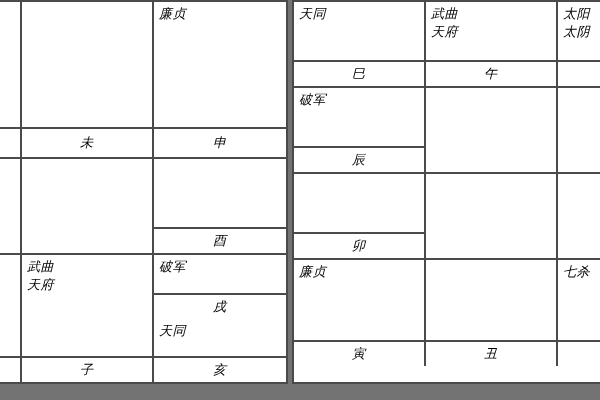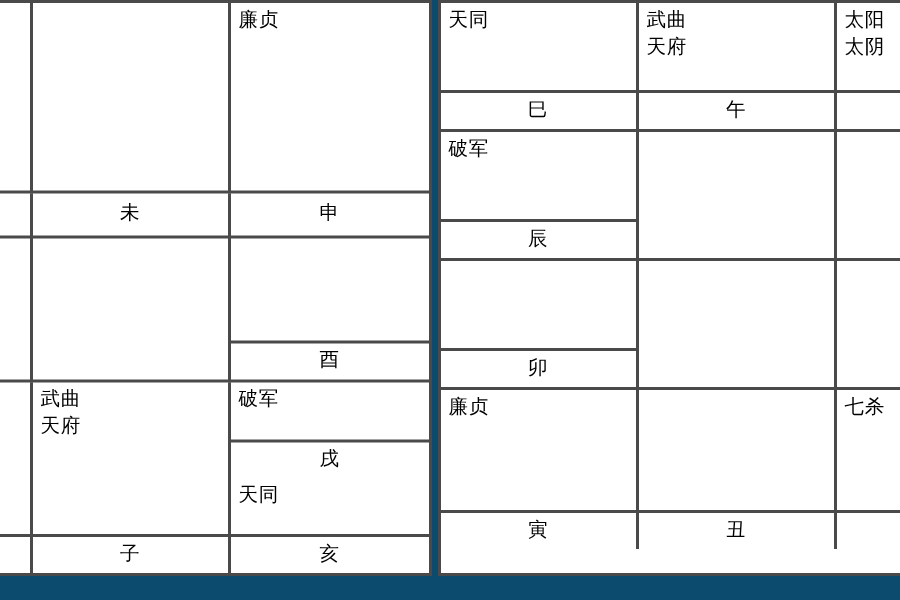--- a/index.html
+++ b/index.html
@@ -12,21 +12,22 @@
     height: 400px;
     font-family: "DejaVu Sans", "Liberation Sans", sans-serif;
     color: #000000;
     overflow: hidden;
   }
 
   .page {
     position: relative;
     width: 600px;
     height: 400px;
-    background: #0c4a6e;
+    background: #737373;
+    font-style: italic;
   }
 
   
   .chart {
     position: absolute;
     top: 0;
     box-sizing: border-box;
     border: 2px solid #4a4a4a;
     background: #ffffff;
     display: grid;

